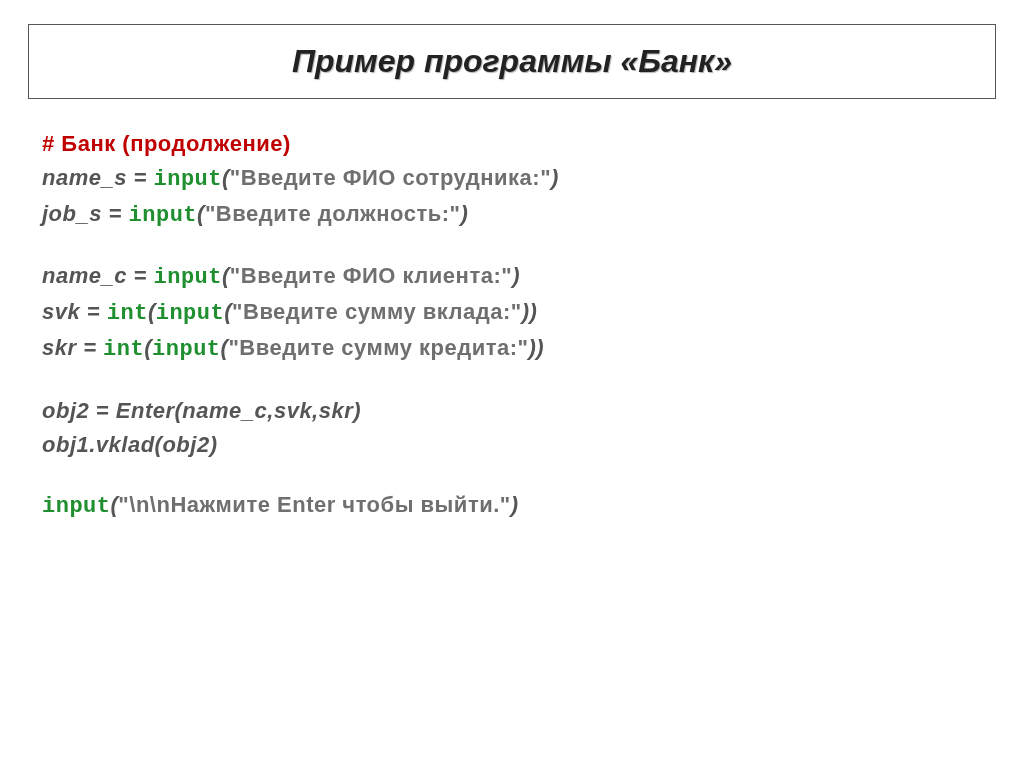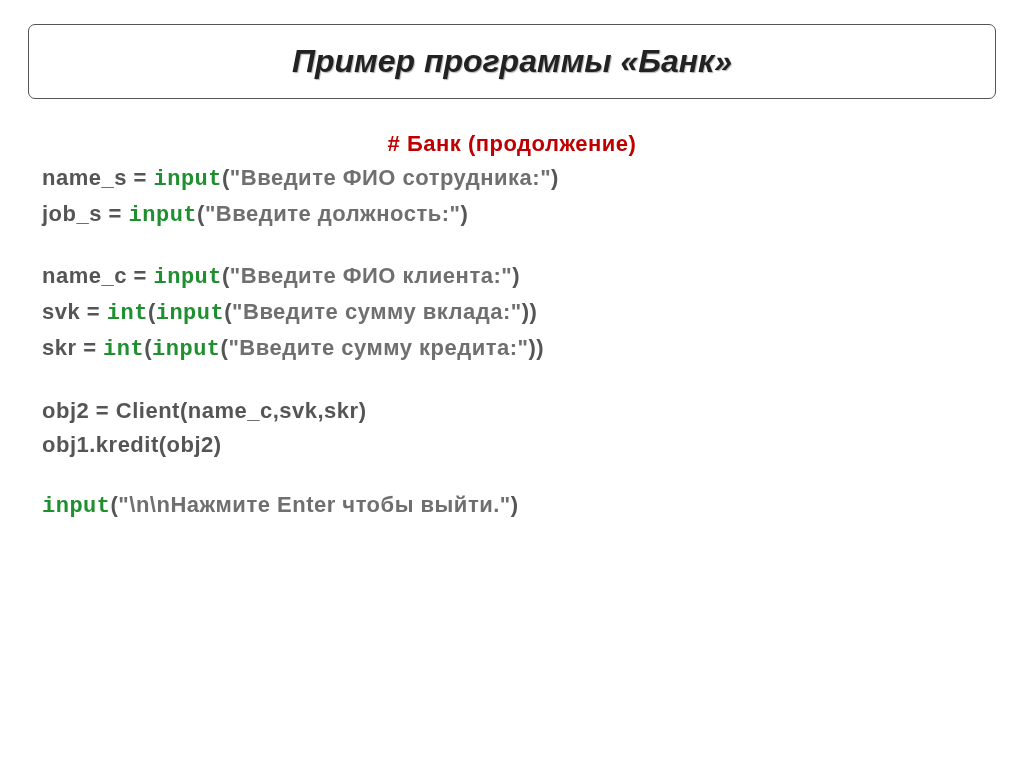--- a/index.html
+++ b/index.html
@@ -12,45 +12,45 @@
     color: #222;
   }
   .slide {
     box-sizing: border-box;
     width: 1024px;
     height: 767px;
     padding: 24px 28px;
   }
   .title-box {
     border: 1px solid #555;
-    border-radius: 7px;
+    border-radius: 0;
     padding: 18px 14px;
     text-align: center;
     margin-bottom: 28px;
   }
   .title-box h1 {
     margin: 0;
     font-size: 32px;
     font-weight: bold;
     font-style: italic;
     color: #222;
     text-shadow: 1px 1px 1px rgba(0,0,0,.3);
   }
   .code {
     font-family: Verdana, Geneva, sans-serif;
     font-size: 22px;
     font-weight: bold;
     letter-spacing: .5px;
     line-height: 1.55;
     padding: 0 14px;
   }
-  .comment { color: #c00000; text-align: center; }
+  .comment { color: #c00000; }
   .fn { color: #1f8f2f; font-family: Liberation Mono, monospace; }
   .str { color: #6f6f6f; }
-  .plain { color: #555; }
+  .plain { color: #555; font-style: italic; }
   .block { margin-bottom: 0; }
   .gap { height: 26px; }
 </style>
 </head>
 <body>
 
 <div class="slide">
 
   <div class="title-box">
     <h1>Пример программы «Банк»</h1>
@@ -77,22 +77,22 @@
     <div class="block">
       <span class="plain">svk = </span><span class="fn">int</span><span class="plain">(</span><span class="fn">input</span><span class="plain">(</span><span class="str">"Введите сумму вклада:"</span><span class="plain">))</span>
     </div>
 
     <div class="block">
       <span class="plain">skr = </span><span class="fn">int</span><span class="plain">(</span><span class="fn">input</span><span class="plain">(</span><span class="str">"Введите сумму кредита:"</span><span class="plain">))</span>
     </div>
 
     <div class="gap"></div>
 
-    <div class="block plain">obj2 = Client(name_c,svk,skr)</div>
-    <div class="block plain">obj1.kredit(obj2)</div>
+    <div class="block plain">obj2 = Enter(name_c,svk,skr)</div>
+    <div class="block plain">obj1.vklad(obj2)</div>
 
     <div class="gap"></div>
 
     <div class="block">
       <span class="fn">input</span><span class="plain">(</span><span class="str">"\n\nНажмите Enter чтобы выйти."</span><span class="plain">)</span>
     </div>
 
   </div>
 </div>
 

